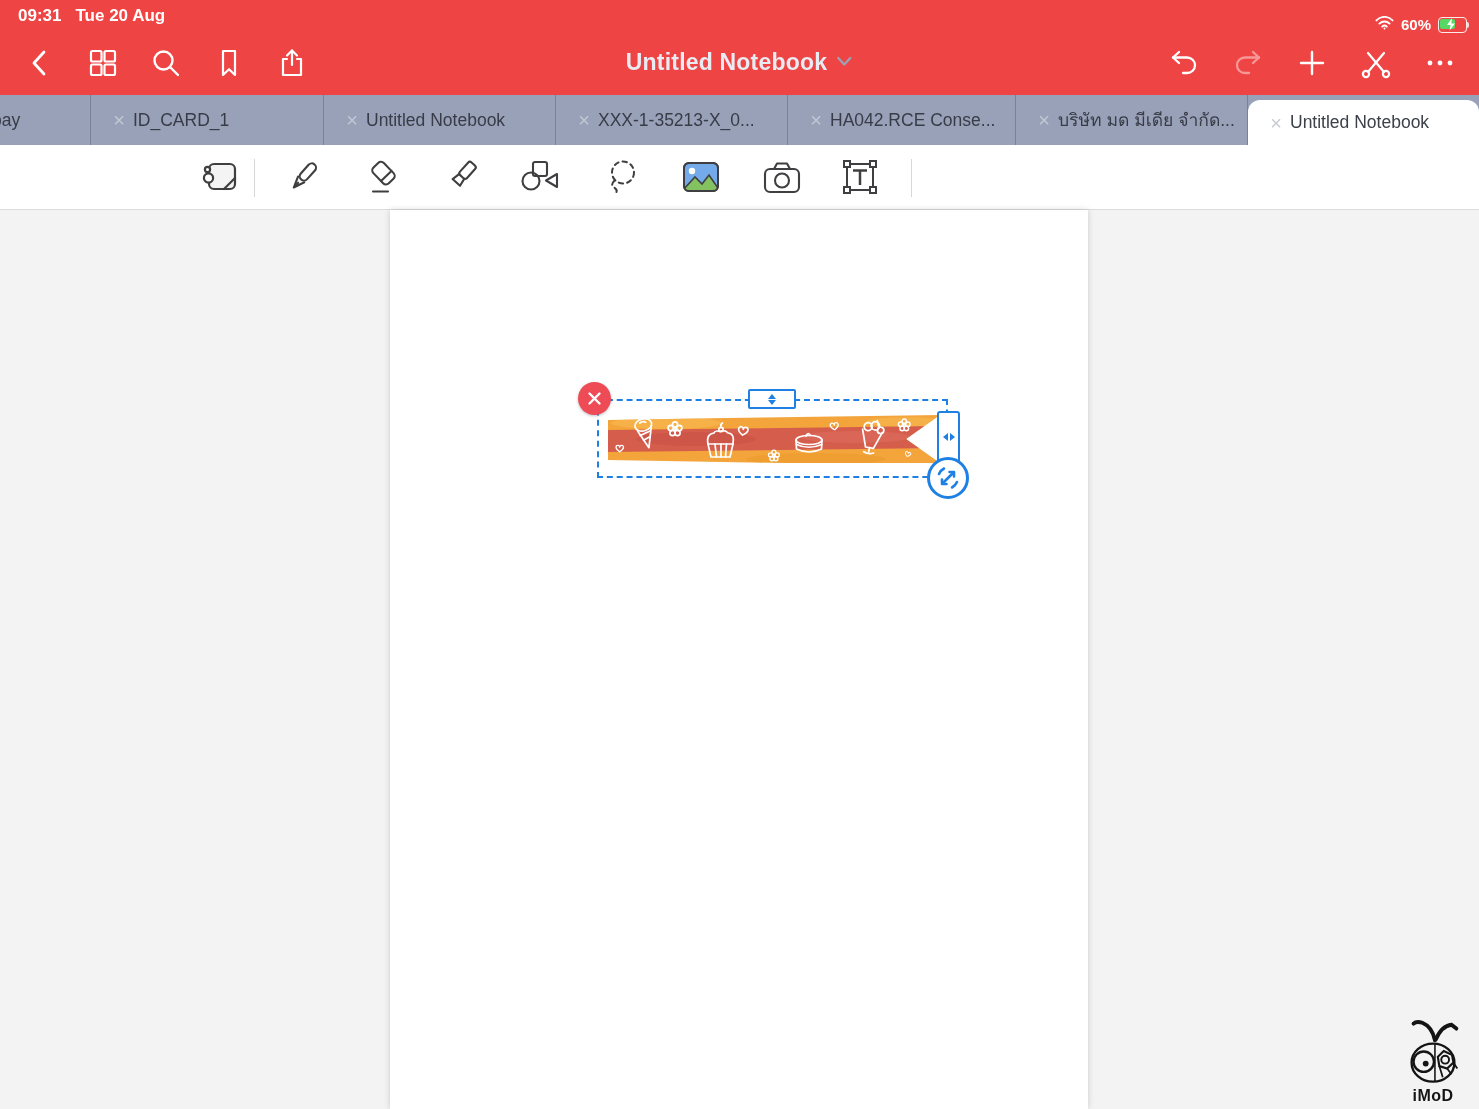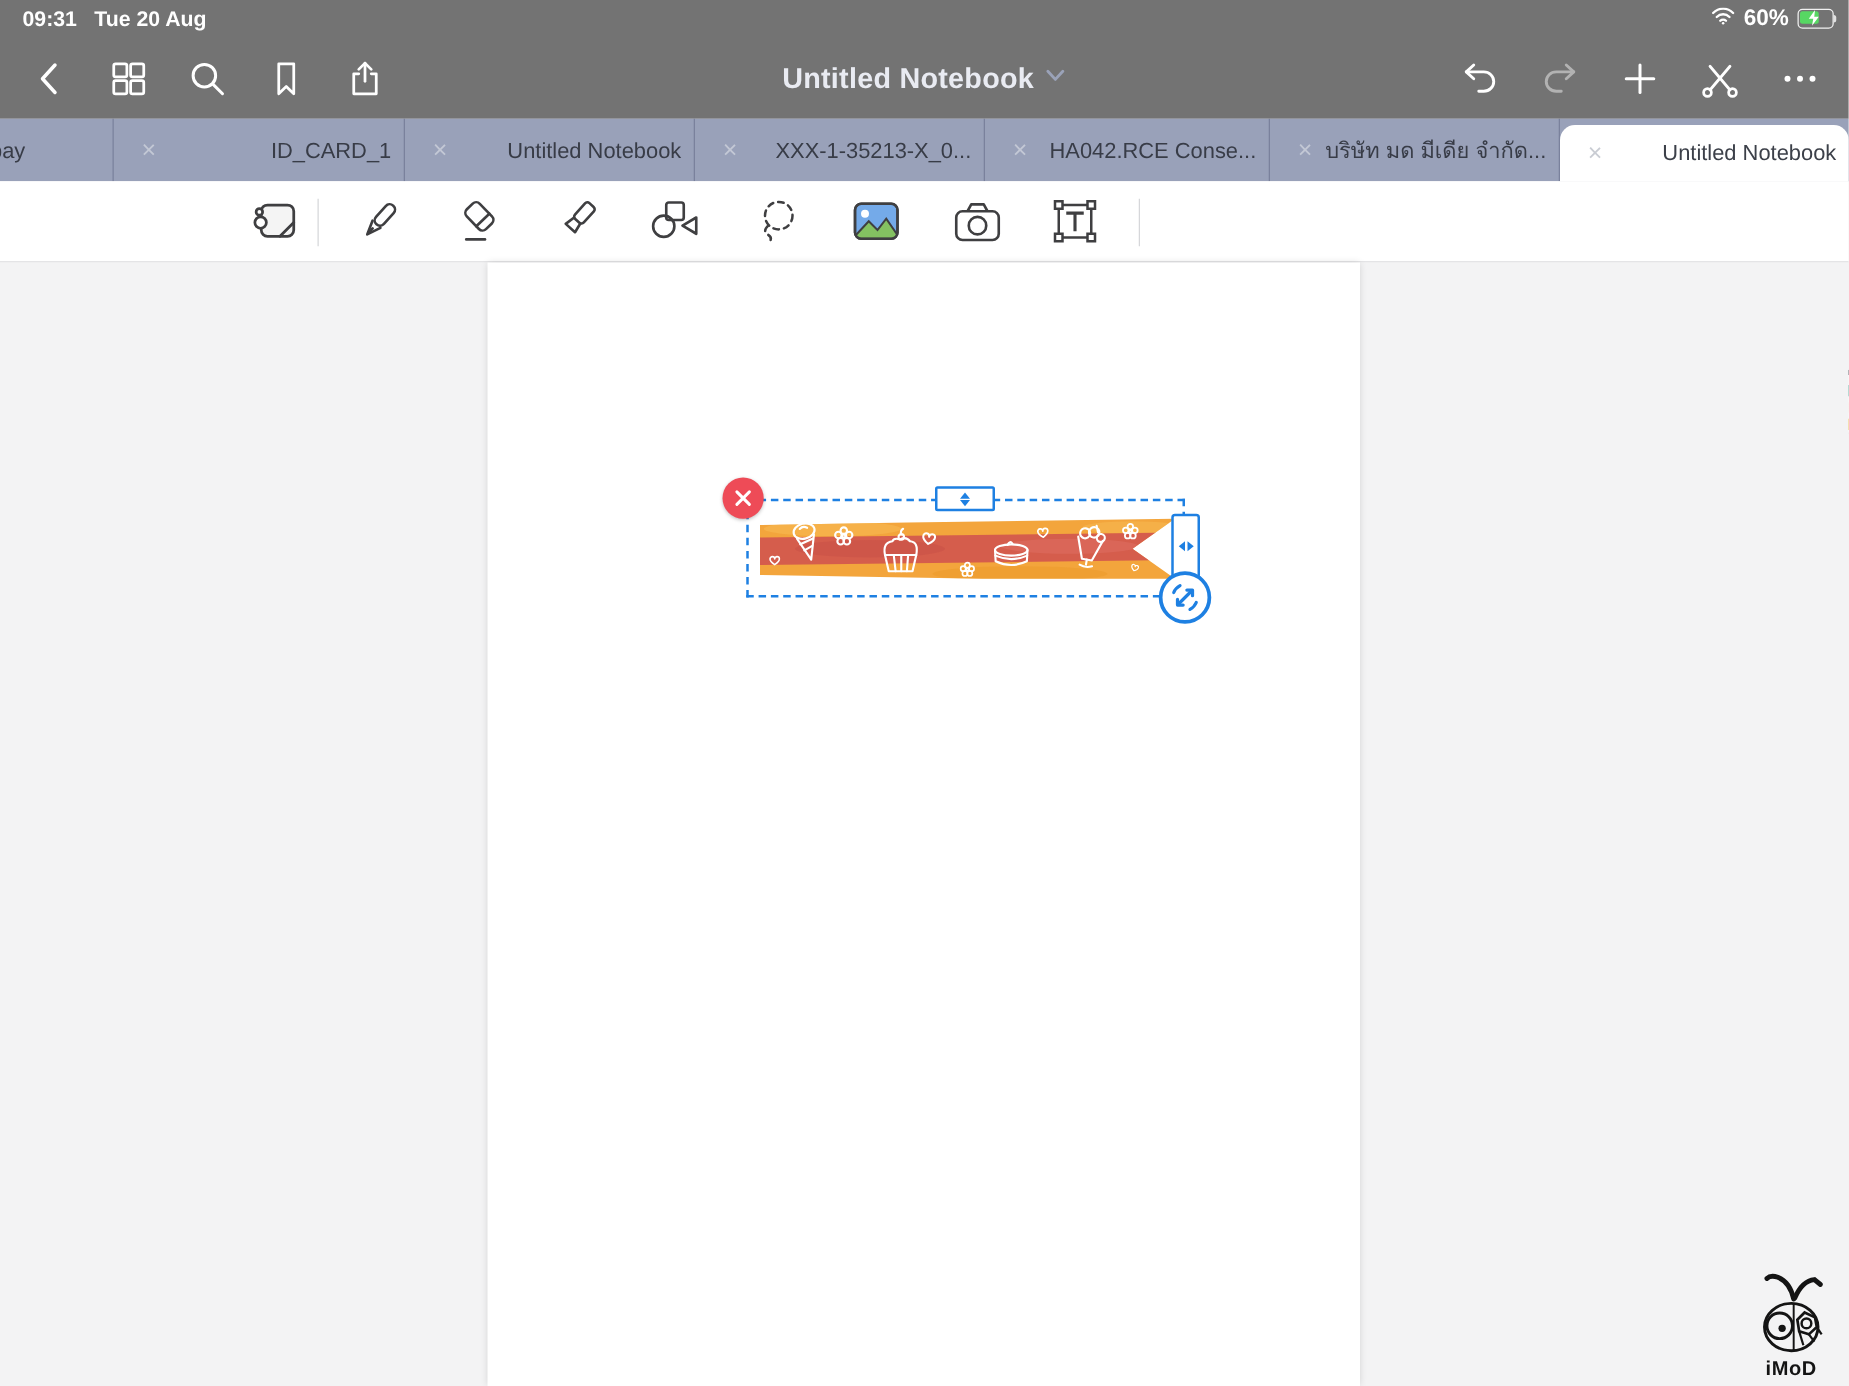--- a/index.html
+++ b/index.html
@@ -3,44 +3,44 @@
 <meta charset="utf-8">
 <style>
   html,body{margin:0;padding:0;}
   body{
     width:1479px;height:1109px;position:relative;overflow:hidden;
     font-family:"Liberation Sans","DejaVu Sans",sans-serif;
     background:#f3f3f4;
     -webkit-font-smoothing:antialiased;
   }
   
-  .topbar{position:absolute;left:0;top:0;width:100%;height:95px;background:#737373;}
+  .topbar{position:absolute;left:0;top:0;width:100%;height:95px;background:#ef4444;}
   .statusrow{position:absolute;left:0;top:0;width:100%;height:30px;color:#fff;}
   .status-left{position:absolute;left:18px;top:6px;display:flex;gap:14px;font-size:17px;font-weight:700;}
   .status-date{font-weight:700;}
-  .status-right{position:absolute;right:10px;top:4px;display:flex;align-items:center;gap:7px;font-size:18px;font-weight:600;}
+  .status-right{position:absolute;right:10px;top:16px;display:flex;align-items:center;gap:7px;font-size:15px;font-weight:600;}
   .batt{position:relative;width:31px;height:15px;}
   .batt .shell{position:absolute;left:0;top:0;width:27px;height:14px;border:1.5px solid rgba(255,255,255,.9);border-radius:4px;}
   .batt .fill{position:absolute;left:2px;top:2px;width:15px;height:10px;background:#57d763;border-radius:2px;}
   .batt .nub{position:absolute;right:0;top:4.5px;width:2.5px;height:6px;background:rgba(255,255,255,.8);border-radius:0 2px 2px 0;}
   .batt svg{position:absolute;left:5px;top:0px;}
   .navrow{position:absolute;left:0;top:30px;width:100%;height:65px;}
   .nav-group{position:absolute;top:0;height:65px;display:flex;align-items:center;}
   .nav-group.left{left:24px;gap:31px;}
   .nav-group.right{right:23px;gap:32px;}
   .nav-btn{width:32px;height:32px;display:flex;align-items:center;justify-content:center;}
   .nav-btn svg{display:block;}
   .nav-btn.dim{opacity:.45;}
   .title-wrap{position:absolute;left:50%;top:0;transform:translateX(-50%);height:65px;display:flex;align-items:center;gap:8px;}
   .title{color:#e9ebf2;font-size:23px;font-weight:700;letter-spacing:.2px;}
   
   .tabbar{position:absolute;left:0;top:95px;width:100%;height:50px;background:#99a1b9;display:flex;}
   .tab{position:relative;height:50px;display:flex;align-items:center;box-sizing:border-box;border-right:1px solid rgba(70,80,110,.38);}
   .tab .close{width:20px;text-align:center;font-size:20px;color:#c3c8d5;margin-left:18px;flex:none;line-height:1;}
-  .tab .label{flex:1;text-align:right;font-size:17.5px;color:#383c47;white-space:nowrap;overflow:hidden;padding:0 10px 0 4px;}
+  .tab .label{flex:1;text-align:left;font-size:17.5px;color:#383c47;white-space:nowrap;overflow:hidden;padding:0 10px 0 4px;}
   .tab.partial .label{text-align:left;margin-left:-8px;padding-left:0;}
   .tab.active{background:#fff;border-right:none;border-radius:12px 12px 0 0;margin-top:5px;height:45px;}
   .tab.active .close{color:#c9ccd3;}
   .tab.active .label{color:#3c4049;}
   
   .toolbar{position:absolute;left:0;top:145px;width:100%;height:65px;background:#fff;border-bottom:1px solid #dcdcde;box-sizing:border-box;}
   .tool{position:absolute;top:10px;width:44px;height:44px;display:flex;align-items:center;justify-content:center;}
   .tool svg{display:block;}
   .tsep{position:absolute;top:14px;width:1px;height:38px;background:#d6d7da;}
   .thumbstrip{position:absolute;left:930px;top:148px;height:56px;display:flex;gap:5.5px;align-items:center;}

